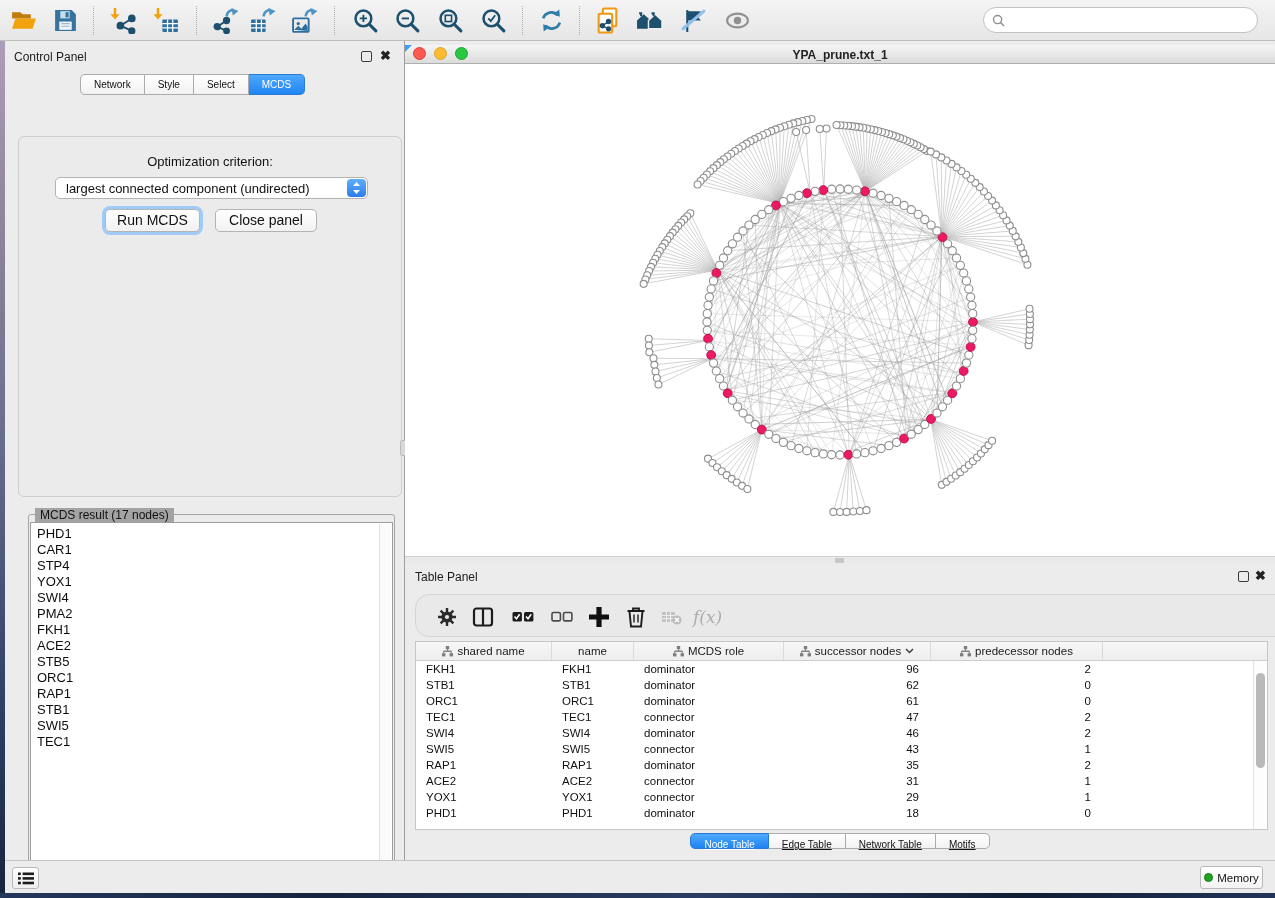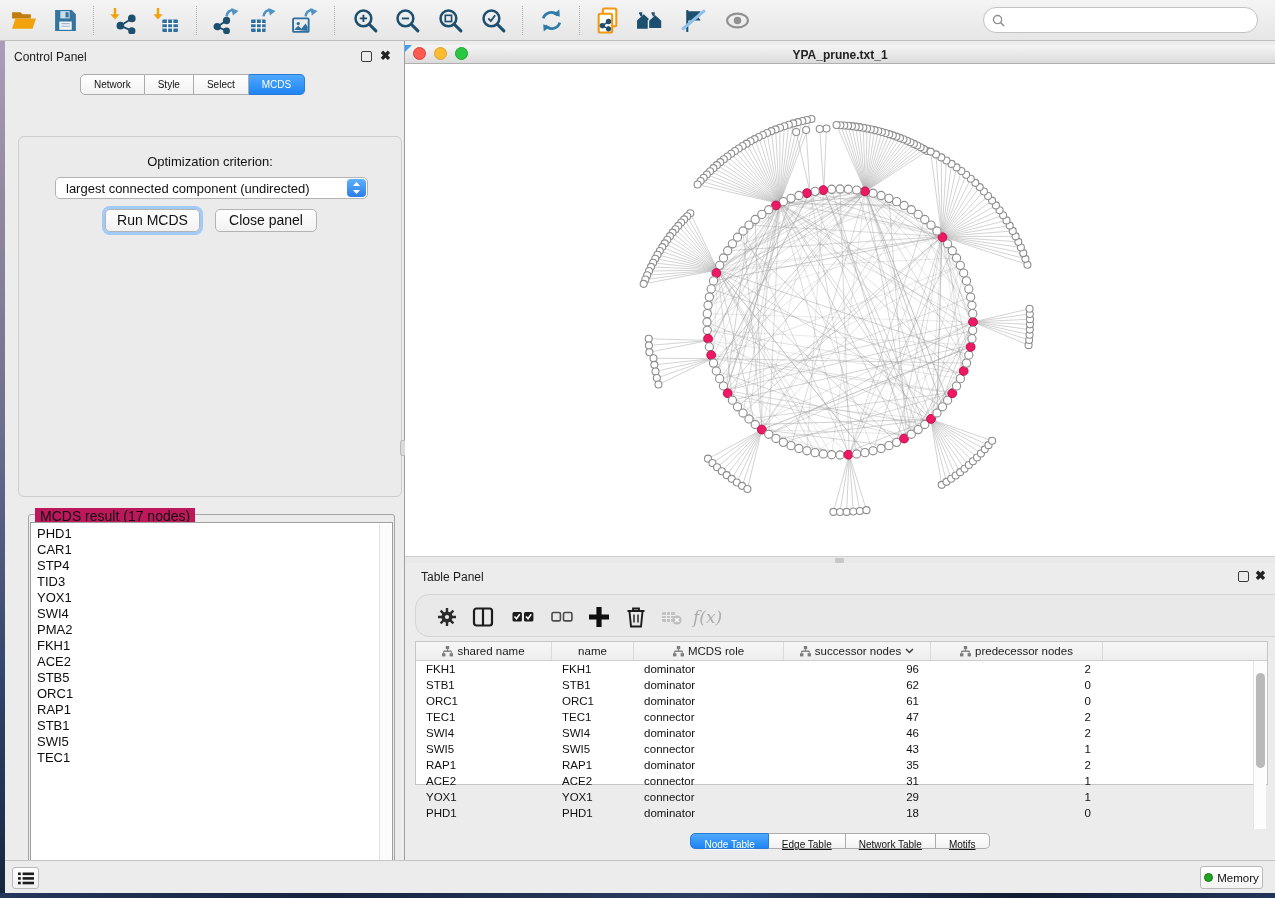--- a/index.html
+++ b/index.html
@@ -45,21 +45,21 @@
     border-radius:5px; font-size:13px; color:#111; display:flex; align-items:center; padding-left:10px; }
   #criterion-stepper { position:absolute; right:1px; top:1px; width:19px; height:18px; border-radius:4px;
     background:linear-gradient(#5FB0FC,#2B7DE9); display:flex; flex-direction:column; align-items:center; justify-content:center; }
   #criterion-stepper svg { display:block; }
   .push-btn { position:absolute; height:23px; background:linear-gradient(#FFFFFF,#F1F1F1); border:1px solid #B3B3B3;
     border-radius:5px; font-size:14px; color:#111; text-align:center; line-height:21px; }
   #run-btn { left:100px; top:168px; width:95px; box-shadow:0 0 0 3px rgba(110,180,255,.6); }
   #closepanel-btn { left:210px; top:168px; width:102px; }
 
   #mcds-group { left:23px; top:473px; width:367px; height:367px; border:1px solid #A5A5A5; border-radius:3px; }
-  #mcds-group-title { left:30px; top:467px; background:#be185d; padding:0 5px; font-size:14px; color:#111; }
+  #mcds-group-title { left:30px; top:467px; background:#a3a3a3; padding:0 5px; font-size:12px; color:#111; }
   #mcds-list { left:25px; top:481px; width:363px; height:355px; background:#fff; border:1px solid #9E9E9E; overflow:hidden; }
   #mcds-items { padding:3px 0 0 6px; }
   .mcds-item { font-size:13px; line-height:16px; color:#0d0d0d; }
   #mcds-scroll { position:absolute; right:1px; top:1px; width:12px; height:353px; background:#FBFBFB; border-left:1px solid #E2E2E2; }
 
   
   #net-titlebar { left:405px; top:45px; width:870px; height:19px;
     background:linear-gradient(#F5F5F5,#DBDBDB); border-bottom:1px solid #AFAFAF; }
   #net-corner { left:405px; top:45px; width:0; height:0; border-top:7px solid #3AA0FF; border-right:7px solid transparent; }
   .tl { position:absolute; top:47px; width:13px; height:13px; border-radius:50%; }
@@ -68,21 +68,21 @@
   #net-splitter { left:405px; top:556px; width:870px; height:7px; background:#E9E9E9; border-top:1px solid #CFCFCF; }
   #net-splitter .handle { position:absolute; left:430px; top:1px; width:9px; height:5px; background:#C7C7C7; border-radius:1px; }
   #vsplit-handle { left:400px; top:440px; width:9px; height:16px; background:#D9D9D9; border:1px solid #BBB; border-radius:2px; }
 
   
   #table-panel { left:405px; top:563px; width:870px; height:297px; background:#ECECEC; }
   #tbl-toolbar { left:415px; top:594px; width:958px; height:43px; background:#E9E9E9;
     border:1px solid #D4D4D4; border-radius:14px; }
   .ttb-icon { position:absolute; top:11px; width:22px; height:22px; }
 
-  #node-table { left:415px; top:641px; width:853px; height:144px; background:#fff; border:1px solid #C6C6C6; }
+  #node-table { left:415px; top:641px; width:853px; height:189px; background:#fff; border:1px solid #C6C6C6; }
   #tbl-header { display:grid; grid-template-columns:136px 82px 150px 147px 172px 1fr;
     height:19px; background:linear-gradient(#F7F7F7,#EEEEEE); border-bottom:1px solid #CFCFCF; }
   .th { display:flex; align-items:center; justify-content:center; gap:4px; font-size:11.5px; color:#1a1a1a;
     border-right:1px solid #DADADA; overflow:hidden; }
   .th:last-child { border-right:none; }
   .tr { display:grid; grid-template-columns:136px 82px 150px 147px 172px 1fr; height:16px; }
   .td { font-size:11.5px; color:#111; line-height:16px; padding:0 10px; white-space:nowrap; overflow:hidden; }
   .td.num { text-align:right; padding-right:12px; }
   #tbl-scroll { position:absolute; right:1px; top:19px; width:13px; height:168px; background:#FDFDFD; border-left:1px solid #E3E3E3; }
   #tbl-thumb { position:absolute; left:1.5px; top:12px; width:9px; height:95px; background:#B9B9B9; border-radius:5px; }
@@ -272,21 +272,20 @@
   <div id="opt-label" class="abs">Optimization criterion:</div>
   <button class="push-btn" id="run-btn">Run MCDS</button>
   <button class="push-btn" id="closepanel-btn">Close panel</button>
   <div id="mcds-group" class="abs"></div>
   <span id="mcds-group-title" class="abs">MCDS result (17 nodes)</span>
   <div id="mcds-list" class="abs">
     <div id="mcds-items">
         <div class="mcds-item">PHD1</div>
         <div class="mcds-item">CAR1</div>
         <div class="mcds-item">STP4</div>
-        <div class="mcds-item">TID3</div>
         <div class="mcds-item">YOX1</div>
         <div class="mcds-item">SWI4</div>
         <div class="mcds-item">PMA2</div>
         <div class="mcds-item">FKH1</div>
         <div class="mcds-item">ACE2</div>
         <div class="mcds-item">STB5</div>
         <div class="mcds-item">ORC1</div>
         <div class="mcds-item">RAP1</div>
         <div class="mcds-item">STB1</div>
         <div class="mcds-item">SWI5</div>
@@ -898,21 +897,21 @@
       <circle cx="565.6442043469156" cy="282.92171483990137" r="4.4" fill="#EE1965" stroke="#BE114E" stroke-width="1"></circle>
       <circle cx="566.9512552748256" cy="274.6693200640525" r="4.1" fill="#FFFFFF" stroke="#8E8E8E" stroke-width="1.1"></circle>
       <circle cx="567.7375548809601" cy="266.3511390973987" r="4.1" fill="#FFFFFF" stroke="#8E8E8E" stroke-width="1.1"></circle>
     </svg>
 </div>
 <div id="net-splitter" class="abs">
     <span class="handle"></span>
   </div>
 
 <div id="table-panel" class="abs">
-  <span class="panel-title abs" style="left:16px; top:7px">Table Panel</span>
+  <span class="panel-title abs" style="left:10px; top:7px">Table Panel</span>
   <span class="float-btn abs" style="left:833px; top:8px"></span>
   <span class="close-btn abs" style="left:850px; top:7px">✖</span>
 </div>
 <div id="tbl-toolbar" class="abs">
   <span class="ttb-icon" style="left:20px">
     <svg viewBox="0 0 22 22">
         <g stroke="#2b2b2b" stroke-width="2.4">
           <path d="M11 2v18M2 11h18M4.6 4.6l12.8 12.8M17.4 4.6L4.6 17.4"></path>
         </g>
         <circle cx="11" cy="11" r="5.6" fill="#2b2b2b"></circle>

